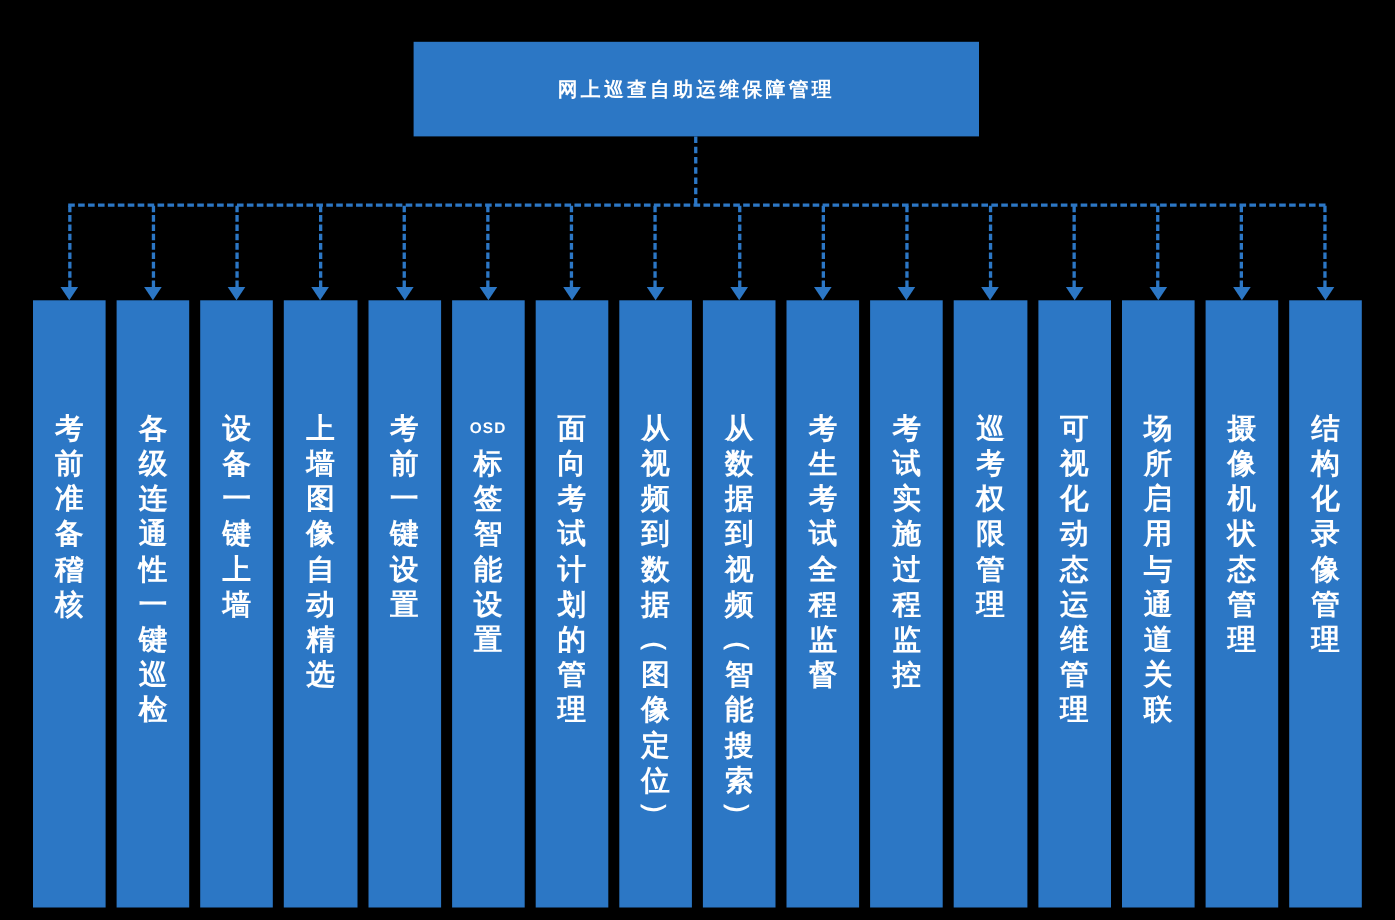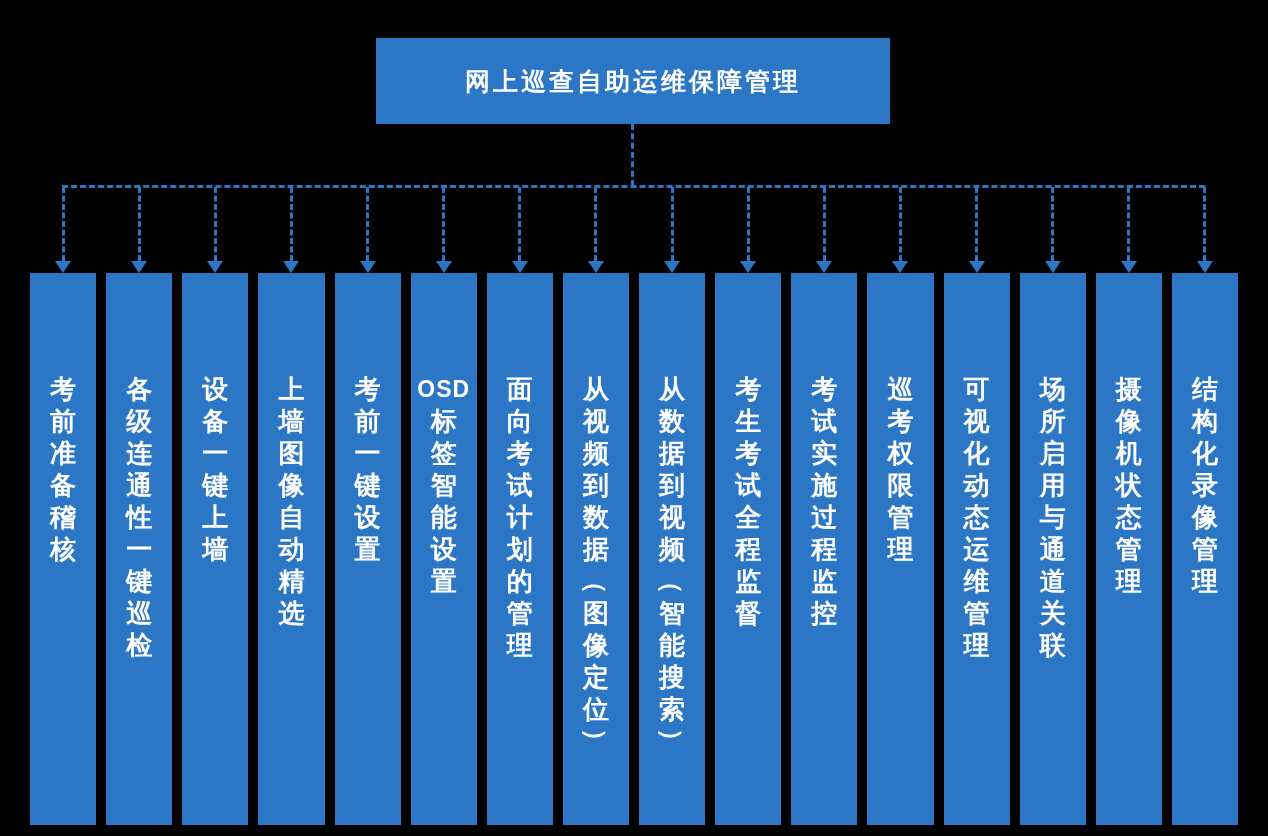--- a/index.html
+++ b/index.html
@@ -21,21 +21,21 @@
     top: 38px;
     width: 514px;
     height: 86px;
     background: var(--blue, #2C77C5);
     display: flex;
     align-items: center;
     justify-content: center;
   }
   .header-box span {
     color: var(--text, #ffffff);
-    font-size: 25px;
+    font-size: 18px;
     font-weight: bold;
     letter-spacing: 3px;
   }
   .stub {
     position: absolute;
     left: 631px;
     top: 124px;
     height: 62px;
     width: 0;
     border-left: 3px dashed var(--blue, #2C77C5);
@@ -97,21 +97,21 @@
   .seg {
     height: 32px;
     line-height: 32px;
     font-size: 26px;
     font-weight: bold;
     color: var(--text, #ffffff);
     text-align: center;
     white-space: nowrap;
   }
   .seg.latin {
-    font-size: 23px;
+    font-size: 14px;
     letter-spacing: 1px;
   }
   .seg.punct {
     transform: rotate(90deg);
   }
 </style>
 </head>
 <body>
 
 <div class="canvas">

